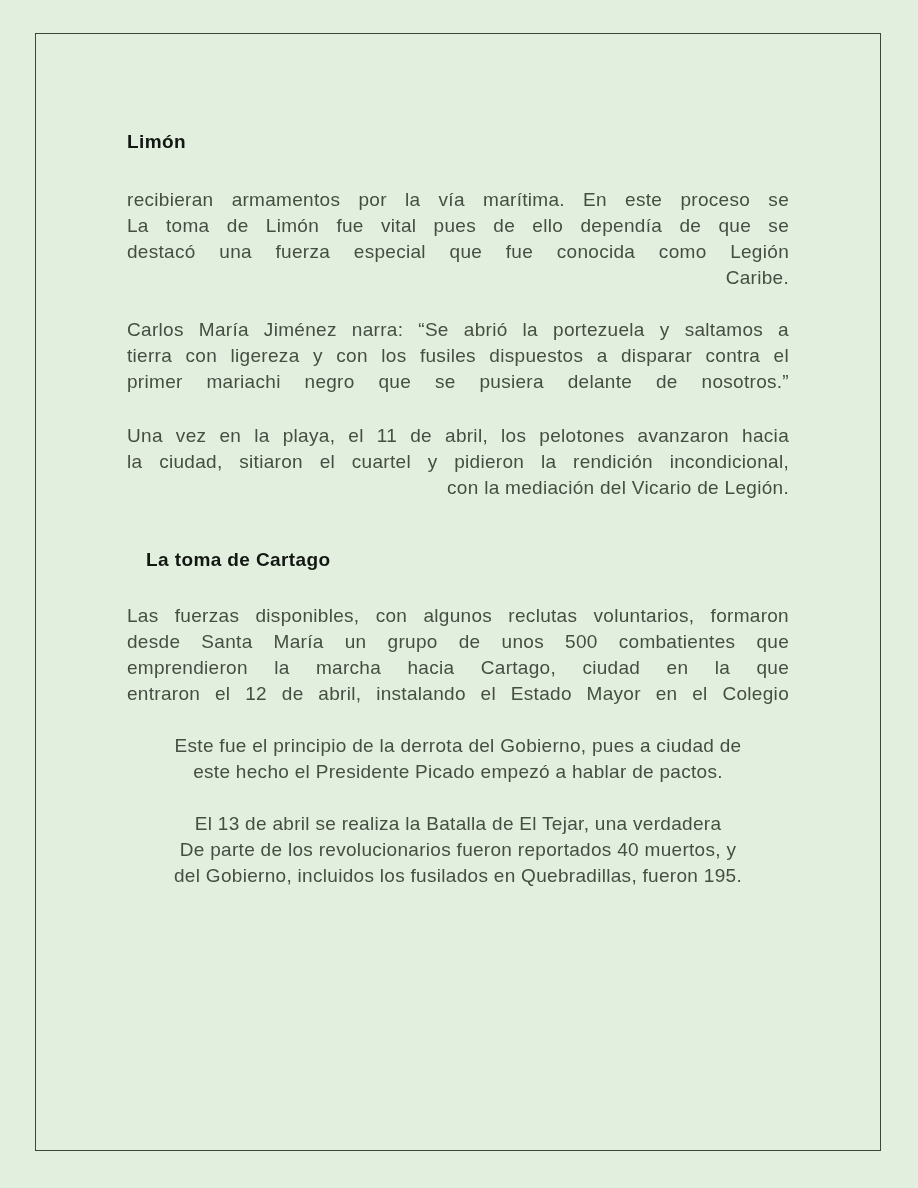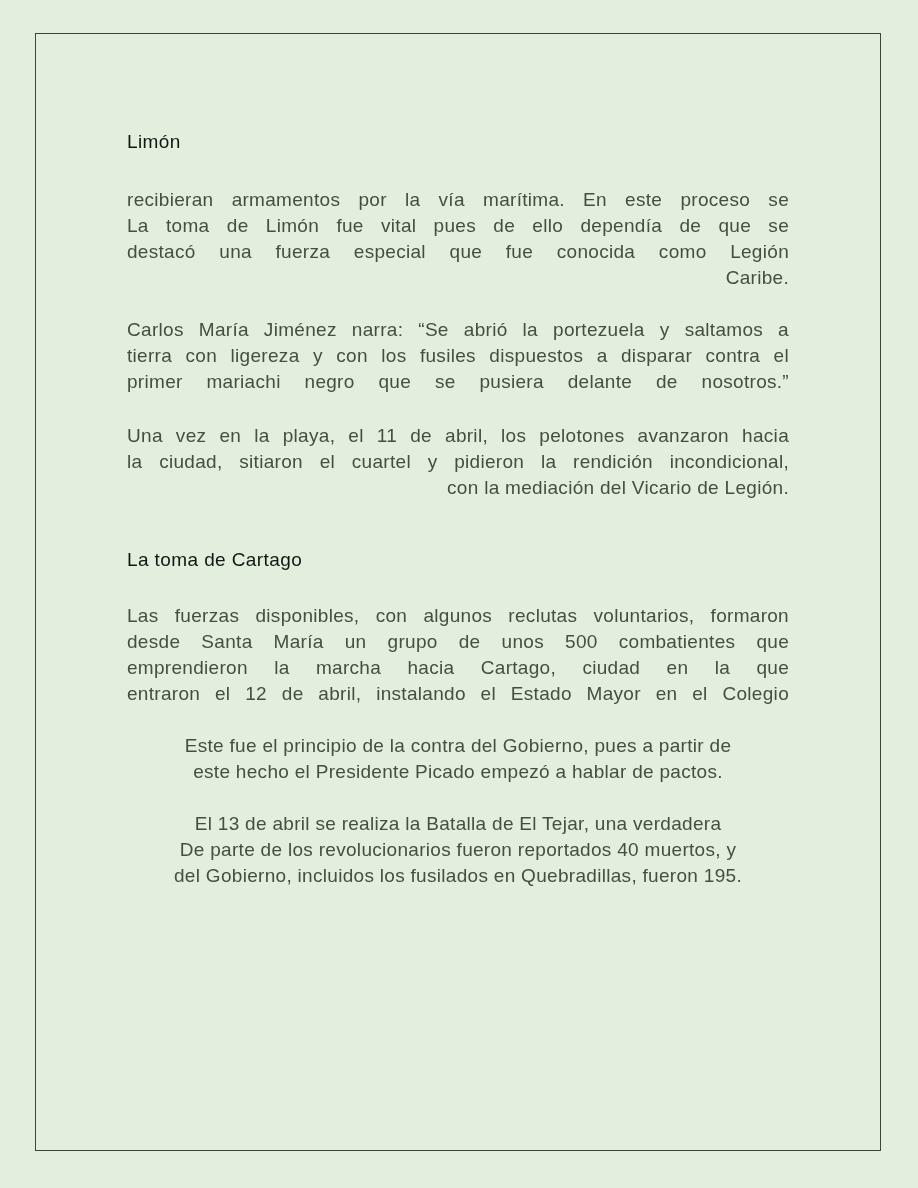--- a/index.html
+++ b/index.html
@@ -26,26 +26,26 @@
     left: 91px;
     top: 95px;
     width: 662px;
     color: #454e42;
     font-size: 19px;
     line-height: 26px;
     letter-spacing: 0.3px;
   }
   .heading {
     font-size: 19px;
-    font-weight: normal;
+    font-weight: bold;
     color: #121712;
     margin: 0 0 32px 0;
     letter-spacing: 0.4px;
   }
-  .heading.second { margin-bottom: 30px; }
+  .heading.second { margin-bottom: 30px; margin-left: 19px; }
   .para { margin: 0 0 26px 0; }
   .para.gap-after { margin-bottom: 46px; margin-top: 28px; }
   .ln { display: block; }
   
   .ln.j  { text-align: justify; text-align-last: justify; }
   
   .ln.jl { text-align: right; }
   
   .ln.c  { text-align: center; }
 </style>
@@ -79,21 +79,21 @@
     <h2 class="heading second">La toma de Cartago</h2>
 
     <p class="para">
       <span class="ln j">Las fuerzas disponibles, con algunos reclutas voluntarios, formaron</span>
       <span class="ln j">desde Santa María un grupo de unos 500 combatientes que</span>
       <span class="ln j">emprendieron la marcha hacia Cartago, ciudad en la que</span>
       <span class="ln j">entraron el 12 de abril, instalando el Estado Mayor en el Colegio</span>
     </p>
 
     <p class="para">
-      <span class="ln c">Este fue el principio de la contra del Gobierno, pues a partir de</span>
+      <span class="ln c">Este fue el principio de la derrota del Gobierno, pues a ciudad de</span>
       <span class="ln c">este hecho el Presidente Picado empezó a hablar de pactos.</span>
     </p>
 
     <p class="para">
       <span class="ln c">El 13 de abril se realiza la Batalla de El Tejar, una verdadera</span>
       <span class="ln c">De parte de los revolucionarios fueron reportados 40 muertos, y</span>
       <span class="ln c">del Gobierno, incluidos los fusilados en Quebradillas, fueron 195.</span>
     </p>
 
   </div>

